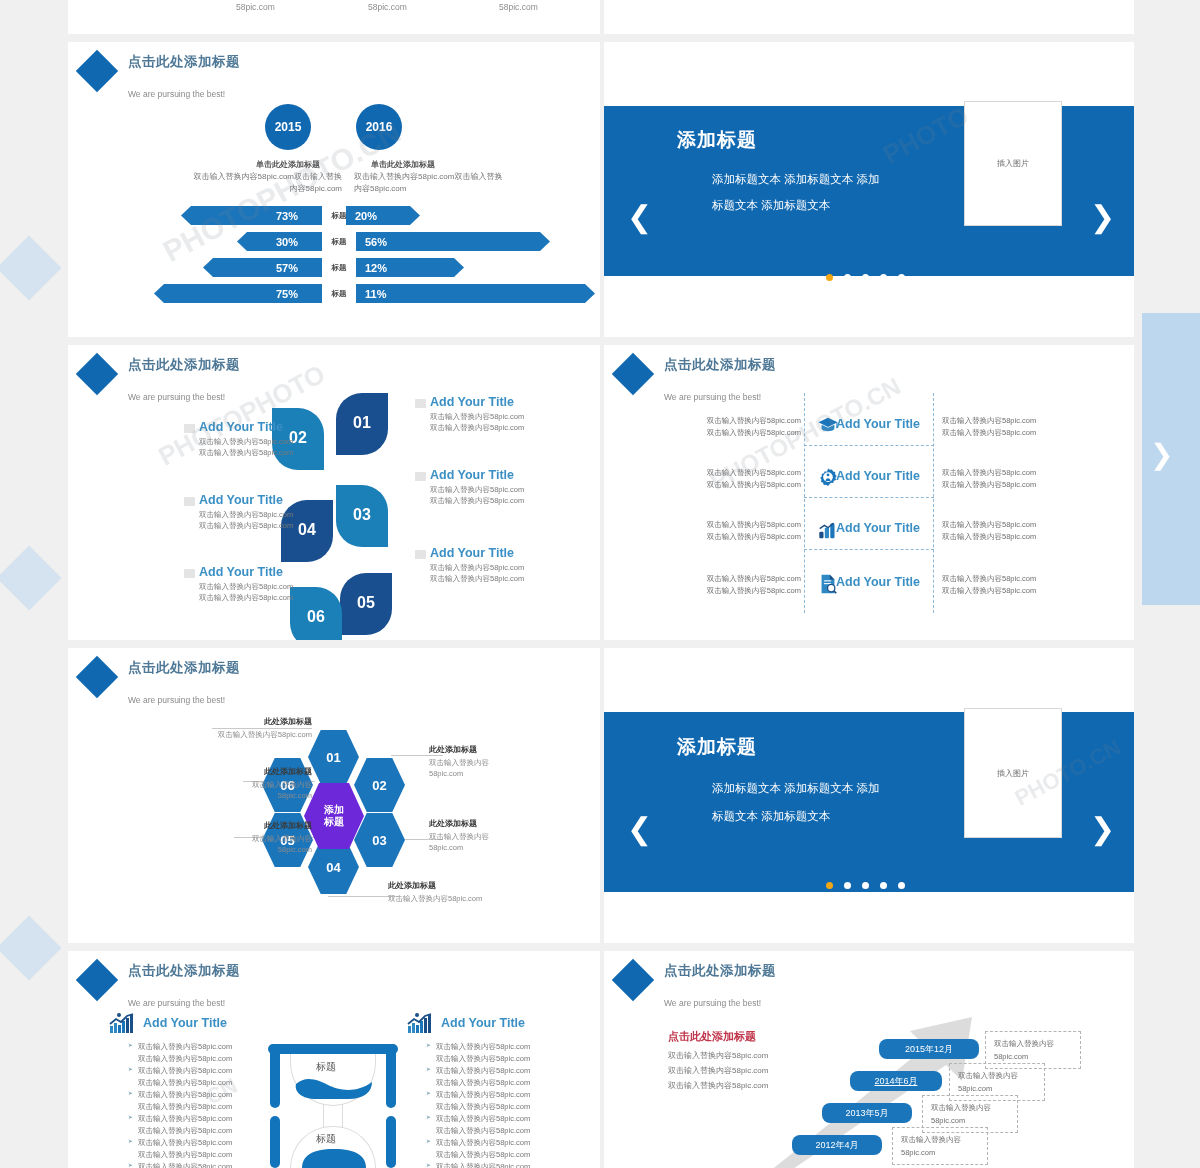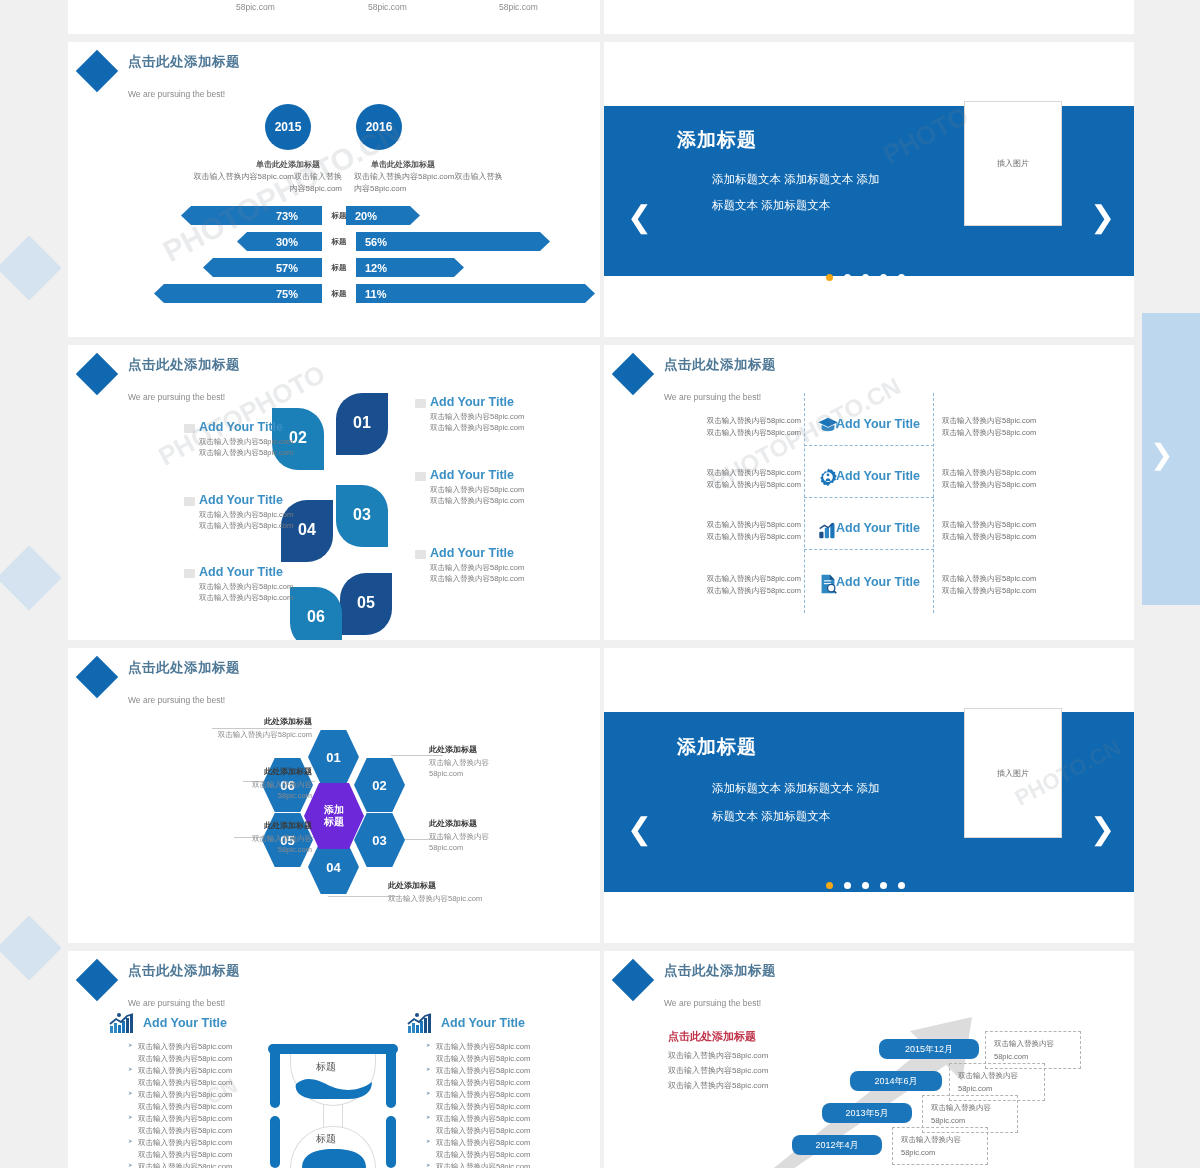--- a/index.html
+++ b/index.html
@@ -567,21 +567,21 @@
         <div>双击输入替换内容58pic.com</div>
         <div>双击输入替换内容58pic.com</div>
       </div>
 
       <div class="tl-chip" style="left:275px; top:88px; width:100px; height:20px;">2015年12月</div>
       <div class="tl-note" style="left:381px; top:80px; width:96px; height:38px;">
         <div>双击输入替换内容</div>
         <div>58pic.com</div>
       </div>
 
-      <div class="tl-chip" style="left:246px; top:120px; width:92px; height:20px;">2014年6月</div>
+      <div class="tl-chip" style="left:246px; top:120px; width:92px; height:20px;text-decoration:underline;">2014年6月</div>
       <div class="tl-note" style="left:345px; top:112px; width:96px; height:38px;">
         <div>双击输入替换内容</div>
         <div>58pic.com</div>
       </div>
 
       <div class="tl-chip" style="left:218px; top:152px; width:90px; height:20px;">2013年5月</div>
       <div class="tl-note" style="left:318px; top:144px; width:96px; height:38px;">
         <div>双击输入替换内容</div>
         <div>58pic.com</div>
       </div>

